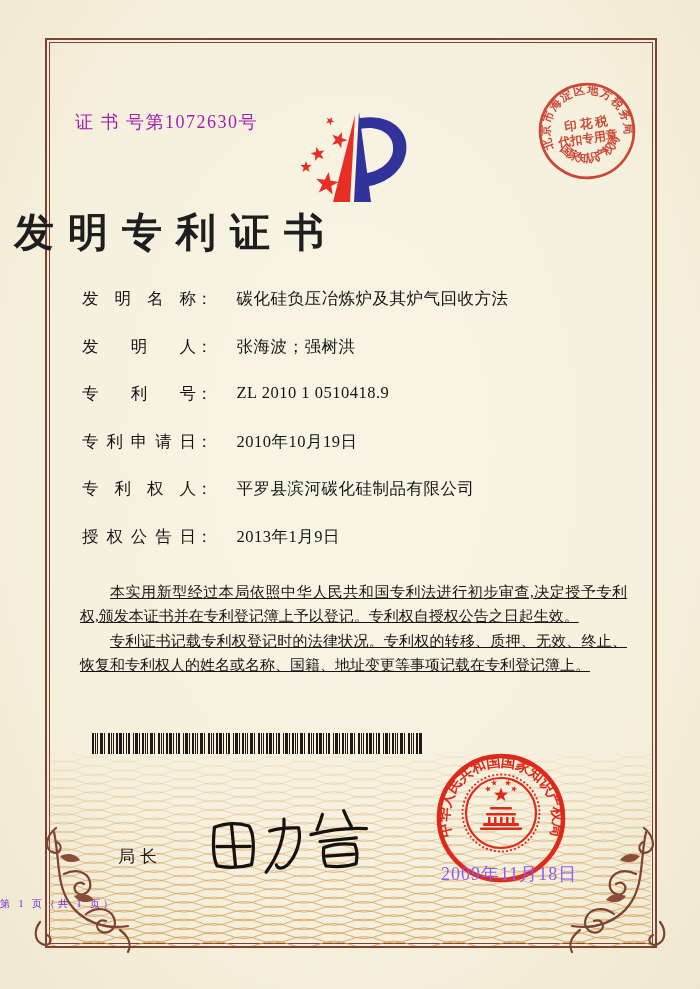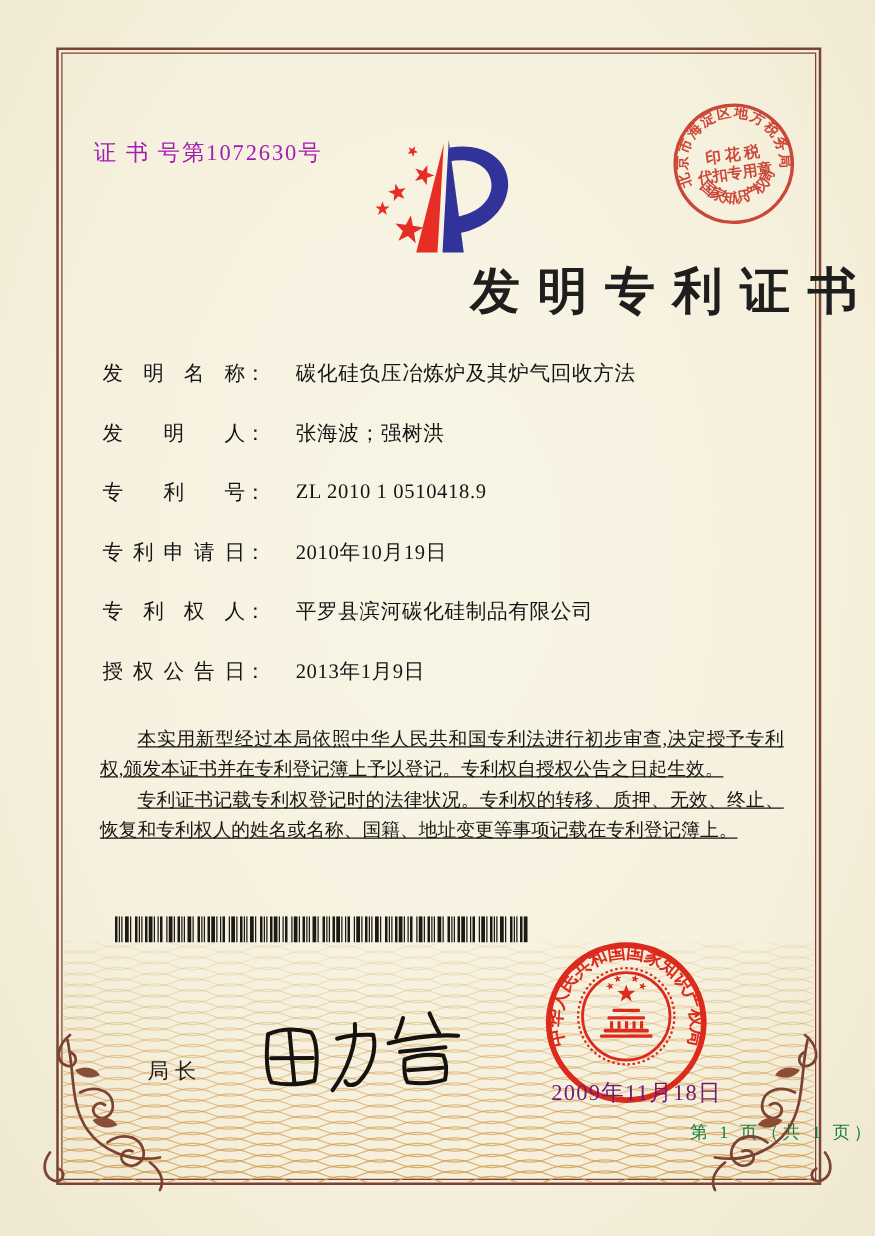--- a/index.html
+++ b/index.html
@@ -6,41 +6,41 @@
   body{
     width:700px;height:989px;position:relative;overflow:hidden;
     background:radial-gradient(ellipse at 50% 45%, #f9f5e6 0%, #f6f1de 60%, #efe8d0 100%);
     font-family:"Liberation Serif","DejaVu Serif",serif;color:#1c1c1c;
   }
   .frame{position:absolute;left:45px;top:38px;width:608px;height:906px;border:2.5px solid #7c4334;}
   .frame-inner{position:absolute;inset:2px;border:1.2px solid #7c4334;}
   .cert-number{position:absolute;left:75px;top:110px;font-size:18px;letter-spacing:1.5px;color:#a21caf;}
   .logo{position:absolute;left:296px;top:106px;}
   .tax-stamp{position:absolute;left:537px;top:81px;opacity:0.92;}
-  .title{position:absolute;left:0;top:205px;width:700px;text-align:right;
+  .title{position:absolute;left:0;top:205px;width:700px;text-align:left;
     font-size:40px;font-weight:600;letter-spacing:14px;text-indent:14px;color:#1e1e1e;}
   .fields{position:absolute;left:82px;top:288px;width:540px;font-size:16.5px;color:#141414;}
   .field-row{height:47.5px;white-space:nowrap;}
   .flabel{display:inline-block;width:114px;text-align:justify;text-align-last:justify;vertical-align:top;}
   .fcolon{display:inline-block;vertical-align:top;}
   .fvalue{display:inline-block;margin-left:24px;vertical-align:top;letter-spacing:0.5px;}
   .body-text{position:absolute;left:80px;top:580px;width:547px;font-size:15px;line-height:24.4px;
     color:#171513;text-align:justify;}
   .body-text p{margin:0;text-indent:2em;text-decoration:underline;}
   .waves{position:absolute;left:49px;top:753px;z-index:1;}
   .barcode{position:absolute;left:92px;top:733px;z-index:2;}
   .sig-title{position:absolute;left:118px;top:845px;font-size:17px;letter-spacing:5px;z-index:3;color:#21201d;}
   .signature{position:absolute;left:198px;top:793px;z-index:3;}
   .flourish{position:absolute;z-index:4;}
   .flourish.left{left:30px;top:826px;}
   .flourish.right{left:560px;top:826px;transform:scaleX(-1);}
   .seal{position:absolute;left:434px;top:751px;z-index:5;}
-  .issue-date{position:absolute;left:441px;top:862px;font-size:18px;letter-spacing:1px;color:#701a75;z-index:6;}
-  .footer{position:absolute;left:0;top:897px;width:700px;text-align:right;font-size:14px;
-    letter-spacing:3px;color:#15803d;z-index:3;}
+  .issue-date{position:absolute;left:441px;top:862px;font-size:18px;letter-spacing:1px;color:#8b5cf6;z-index:6;}
+  .footer{position:absolute;left:0;top:897px;width:700px;text-align:left;font-size:10px;
+    letter-spacing:3px;color:#6d28d9;z-index:3;}
   .visually-hidden{position:absolute;width:1px;height:1px;overflow:hidden;clip:rect(0 0 0 0);white-space:nowrap;}
   svg text{font-family:"Liberation Serif","DejaVu Serif",serif;}
 </style>
 </head>
 <body>
 
 <div class="frame">
   <div class="frame-inner"></div>
 </div>
 

